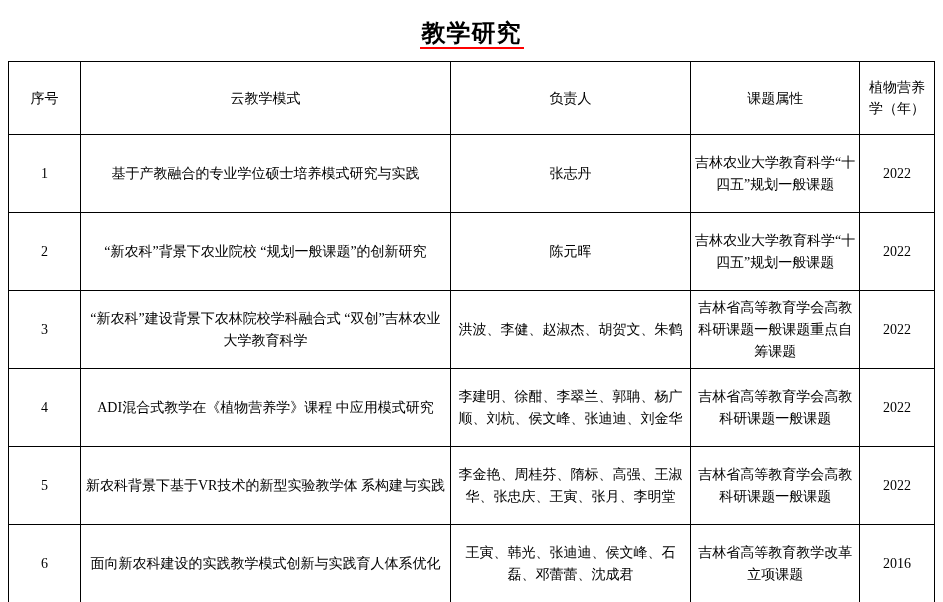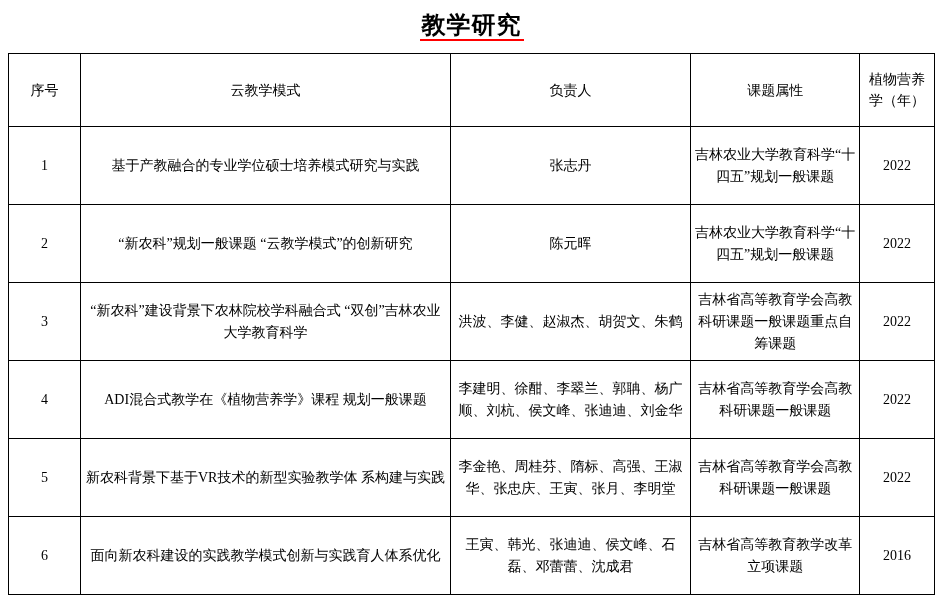--- a/index.html
+++ b/index.html
@@ -6,21 +6,21 @@
   html, body {
     width: 943px;
     background: #ffffff;
     font-family: "Liberation Serif", "DejaVu Serif", serif;
     color: #000000;
   }
   .page {
     width: 943px;
     height: 602px;
     background: #ffffff;
-    padding-top: 12px;
+    padding-top: 20px;
   }
   .title-wrap {
     text-align: center;
     margin-bottom: 8px;
   }
   .page-title {
     display: inline-block;
     font-size: 24px;
     font-weight: bold;
     letter-spacing: 1px;
@@ -82,35 +82,35 @@
     <tbody>
       <tr class="data-row">
         <td>1</td>
         <td>基于产教融合的专业学位硕士培养模式研究与实践</td>
         <td>张志丹</td>
         <td>吉林农业大学教育科学“十四五”规划一般课题</td>
         <td>2022</td>
       </tr>
       <tr class="data-row">
         <td>2</td>
-        <td>“新农科”规划一般课题 “云教学模式”的创新研究</td>
+        <td>“新农科”背景下农业院校 “规划一般课题”的创新研究</td>
         <td>陈元晖</td>
         <td>吉林农业大学教育科学“十四五”规划一般课题</td>
         <td>2022</td>
       </tr>
       <tr class="data-row">
         <td>3</td>
         <td>“新农科”建设背景下农林院校学科融合式 “双创”吉林农业大学教育科学</td>
         <td>洪波、李健、赵淑杰、胡贺文、朱鹤</td>
         <td>吉林省高等教育学会高教科研课题一般课题重点自筹课题</td>
         <td>2022</td>
       </tr>
       <tr class="data-row">
         <td>4</td>
-        <td>ADI混合式教学在《植物营养学》课程 规划一般课题</td>
+        <td>ADI混合式教学在《植物营养学》课程 中应用模式研究</td>
         <td>李建明、徐酣、李翠兰、郭聃、杨广顺、刘杭、侯文峰、张迪迪、刘金华</td>
         <td>吉林省高等教育学会高教科研课题一般课题</td>
         <td>2022</td>
       </tr>
       <tr class="data-row">
         <td>5</td>
         <td>新农科背景下基于VR技术的新型实验教学体 系构建与实践</td>
         <td>李金艳、周桂芬、隋标、高强、王淑华、张忠庆、王寅、张月、李明堂</td>
         <td>吉林省高等教育学会高教科研课题一般课题</td>
         <td>2022</td>

